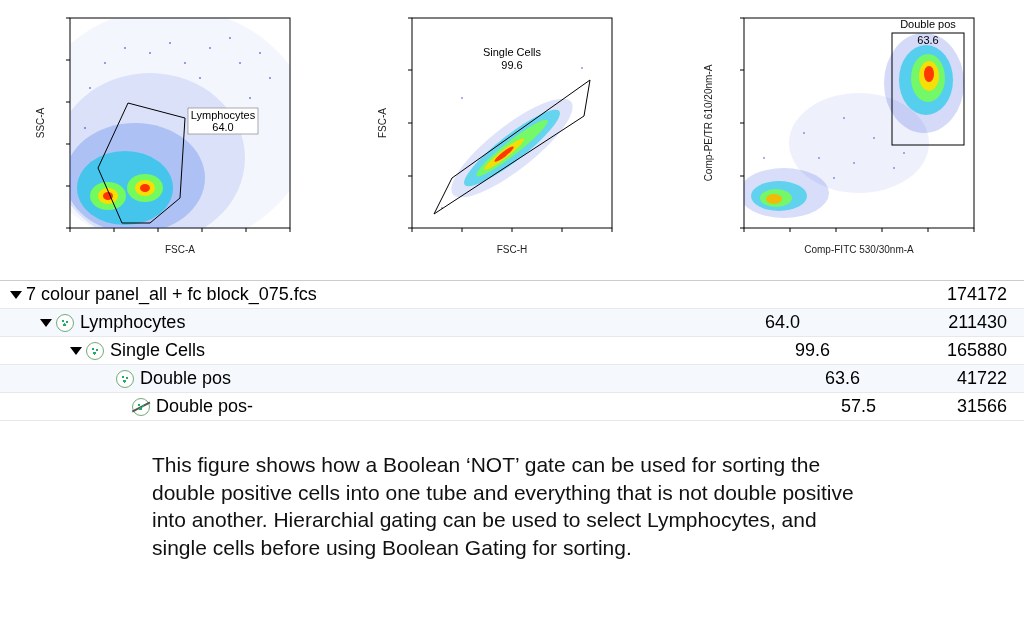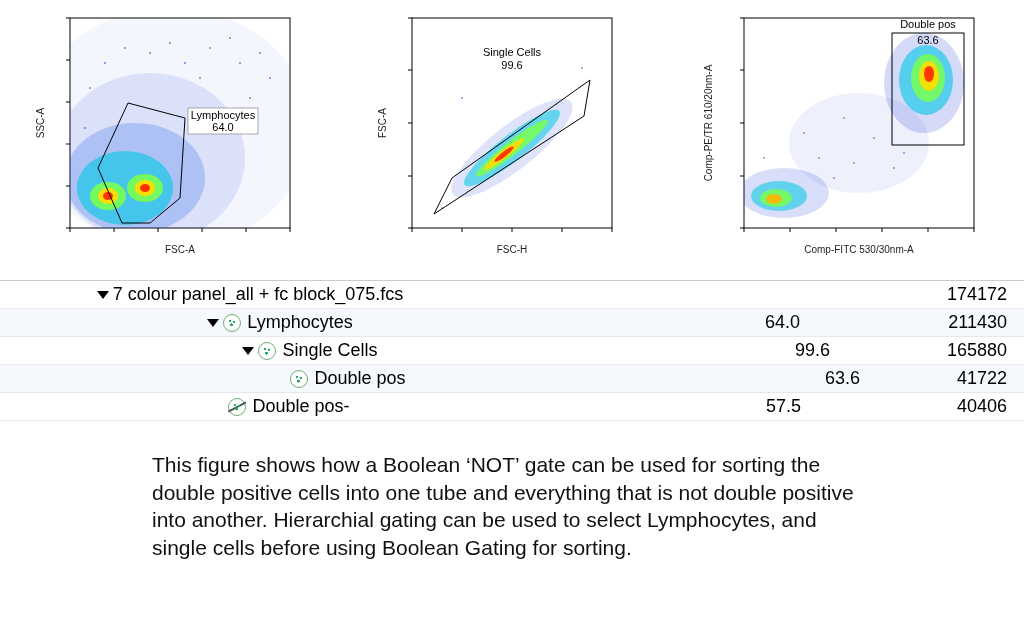--- a/index.html
+++ b/index.html
@@ -6,21 +6,21 @@
   .page{width:1024px;height:643px;position:relative;}
   .plots{display:flex;justify-content:space-between;padding:8px 30px 0 30px;}
   .plot{position:relative;}
   .plot svg{display:block;}
   .axis-label{font-size:10px;fill:#222;}
   .gate-label{font-size:11px;fill:#000;}
   .gate-box{fill:#fff;stroke:#888;stroke-width:0.7;}
   .table{margin:12px 0 0 0;border-top:1px solid #ccc;}
   .row{display:flex;align-items:center;height:27px;border-bottom:1px solid #e8e8e8;font-size:18px;}
   .row.alt{background:#f5f9fd;}
-  .cell-name{flex:0 0 480px;display:flex;align-items:center;justify-content:center;}
+  .cell-name{flex:0 0 480px;display:flex;align-items:center;}
   .cell-freq{flex:0 0 280px;text-align:right;padding-right:50px;}
   .cell-count{flex:1;text-align:right;padding-right:17px;}
   .tri{display:inline-block;width:0;height:0;border-left:6px solid transparent;border-right:6px solid transparent;border-top:8px solid #000;margin-right:4px;}
   .pop-icon{display:inline-flex;width:16px;height:16px;border:1px solid #7a7;border-radius:50%;margin-right:6px;background:radial-gradient(circle at 50% 50%,#fff 55%,#efe 100%);position:relative;}
   .pop-icon::after{content:"";position:absolute;inset:3px;background:
     radial-gradient(circle at 30% 30%,#2a6 1.5px,transparent 1.5px),
     radial-gradient(circle at 70% 40%,#2a6 1.5px,transparent 1.5px),
     radial-gradient(circle at 45% 70%,#2a6 1.5px,transparent 1.5px);}
   .pop-icon.not::before{content:"";position:absolute;left:-2px;top:7px;width:20px;height:1.5px;background:#555;transform:rotate(-28deg);}
   .caption{margin:30px auto 0;width:720px;font-size:21px;line-height:1.32;color:#111;}
@@ -231,25 +231,25 @@
       <div class="row alt">
         <div class="cell-name" style="padding-left: 100px;">
           <span style="display: inline-block; width: 16px;"></span>
           <span class="pop-icon"></span>
           <span>Double pos</span>
         </div>
         <div class="cell-freq">63.6</div>
         <div class="cell-count">41722</div>
       </div>
       <div class="row">
-        <div class="cell-name" style="padding-left: 41px;">
+        <div class="cell-name" style="padding-left: 116px;">
           <span style="display: inline-block; width: 16px;"></span>
           <span class="pop-icon not"></span>
           <span>Double pos-</span>
         </div>
         <div class="cell-freq">57.5</div>
-        <div class="cell-count">40406</div>
+        <div class="cell-count">31566</div>
       </div>
     </div>
 
   <div class="caption">This figure shows how a Boolean ‘NOT’ gate can be used for sorting the double positive cells into one tube and everything that is not double positive into another.  Hierarchial gating can be used to select Lymphocytes, and single cells before using Boolean Gating for sorting.</div>
 
 </div>
 
 </body></html>

